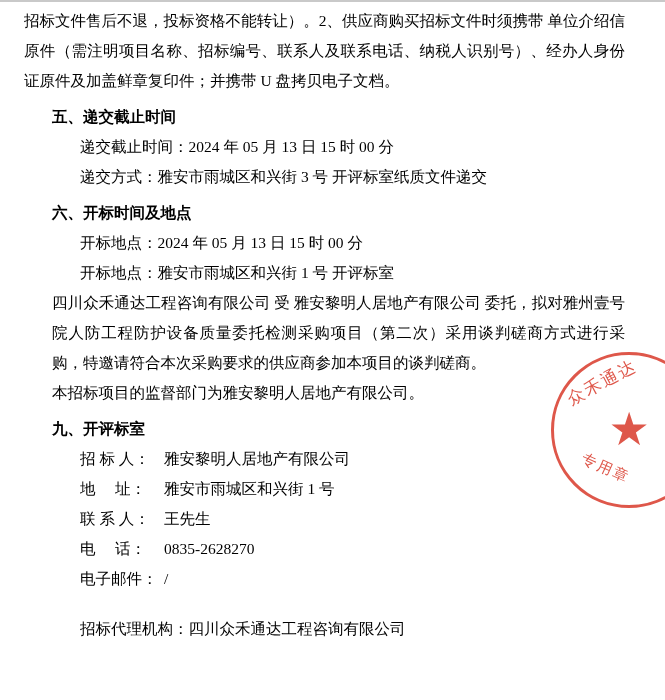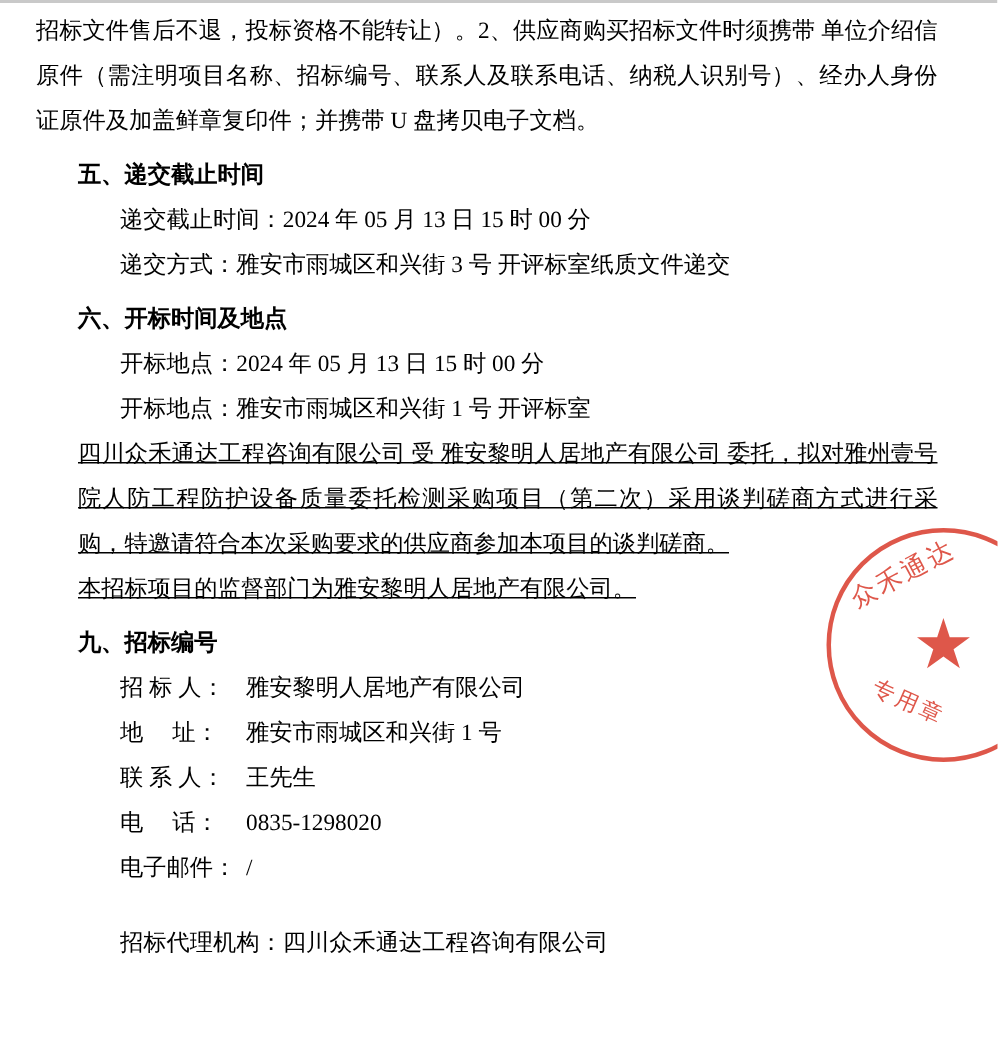--- a/index.html
+++ b/index.html
@@ -42,21 +42,20 @@
   }
   .sec-head {
     font-size: 15.5px;
     font-weight: bold;
     line-height: 30px;
     margin: 6px 0 0 0;
     padding-left: 28px;
   }
   .indent-1 {
     padding-left: 28px;
-    text-decoration: underline;
   }
   .indent-2 {
     padding-left: 56px;
   }
   .line {
     font-size: 15.5px;
     line-height: 30px;
     margin: 0;
   }
   .label-col {
@@ -132,34 +131,34 @@
   </div>
   <div class="line indent-2">
     <span>开标地点：</span><span>雅安市雨城区和兴街 1 号 开评标室</span>
   </div>
 
   <div class="body-text indent-1">四川众禾通达工程咨询有限公司 受 雅安黎明人居地产有限公司 委托，拟对雅州壹号院人防工程防护设备质量委托检测采购项目（第二次）采用谈判磋商方式进行采购，特邀请符合本次采购要求的供应商参加本项目的谈判磋商。</div>
 
   <div class="body-text indent-1">本招标项目的监督部门为雅安黎明人居地产有限公司。</div>
 
   <div class="sec-head">
-    <span>九、</span><span>招标编号</span>
+    <span>九、</span><span>开评标室</span>
   </div>
 
   <div class="line indent-2">
     <span class="label-col">招 标 人：</span><span>雅安黎明人居地产有限公司</span>
   </div>
   <div class="line indent-2">
     <span class="label-col">地　 址：</span><span>雅安市雨城区和兴街 1 号</span>
   </div>
   <div class="line indent-2">
     <span class="label-col">联 系 人：</span><span>王先生</span>
   </div>
   <div class="line indent-2">
-    <span class="label-col">电　 话：</span><span>0835-1298020</span>
+    <span class="label-col">电　 话：</span><span>0835-2628270</span>
   </div>
   <div class="line indent-2">
     <span class="label-col">电子邮件：</span><span>/</span>
   </div>
 
   <div class="gap-md"></div>
 
   <div class="line indent-2">
     <span>招标代理机构：</span><span>四川众禾通达工程咨询有限公司</span>
   </div>

